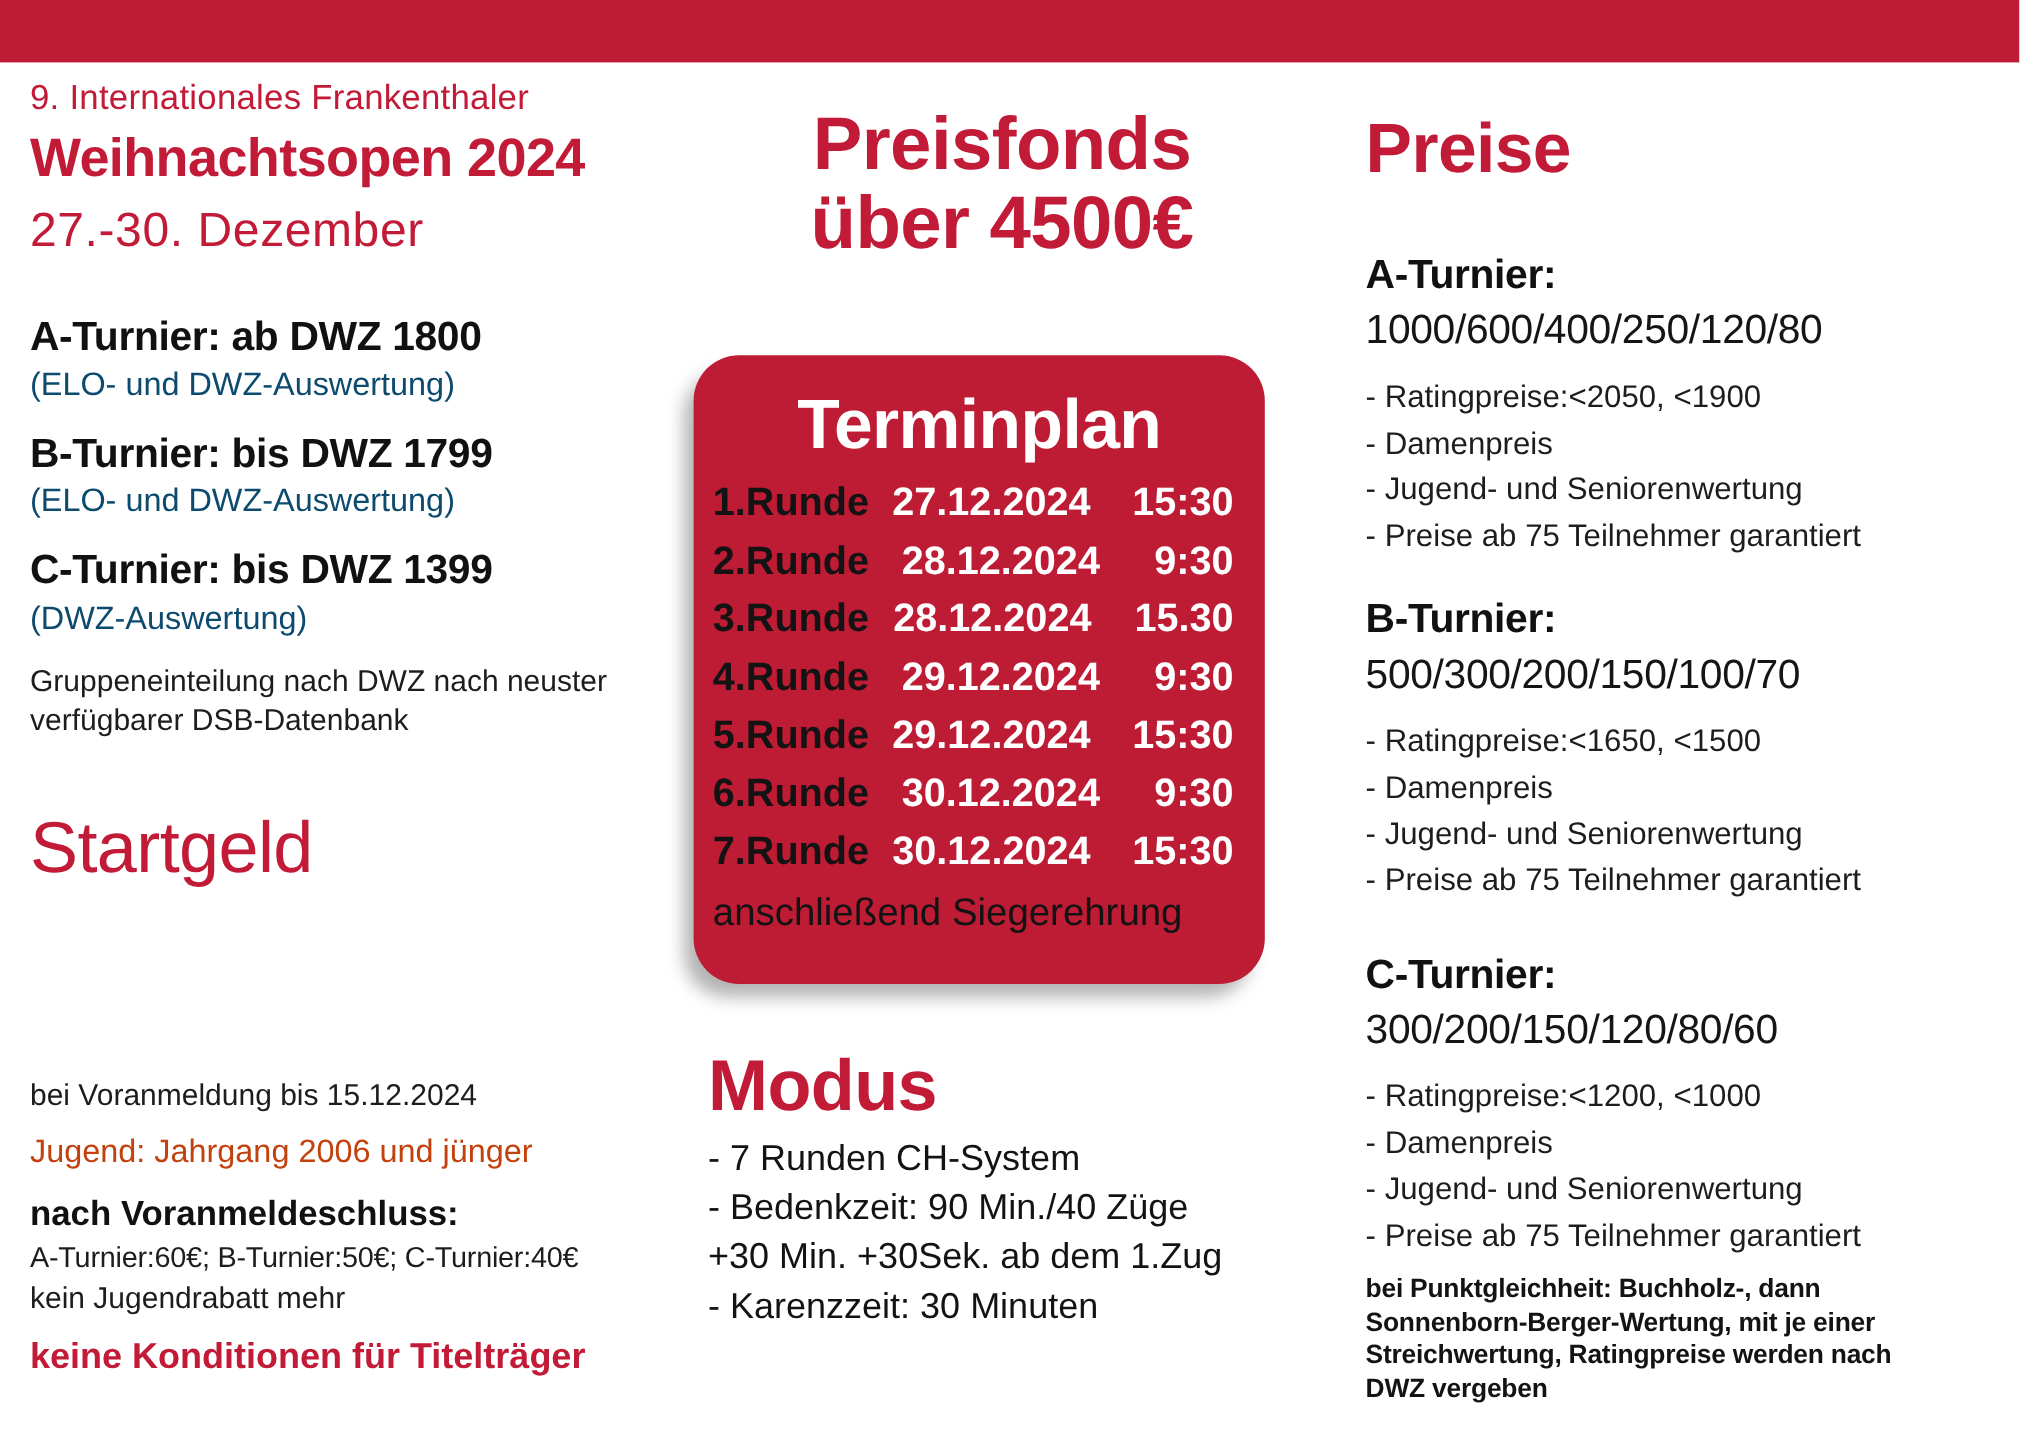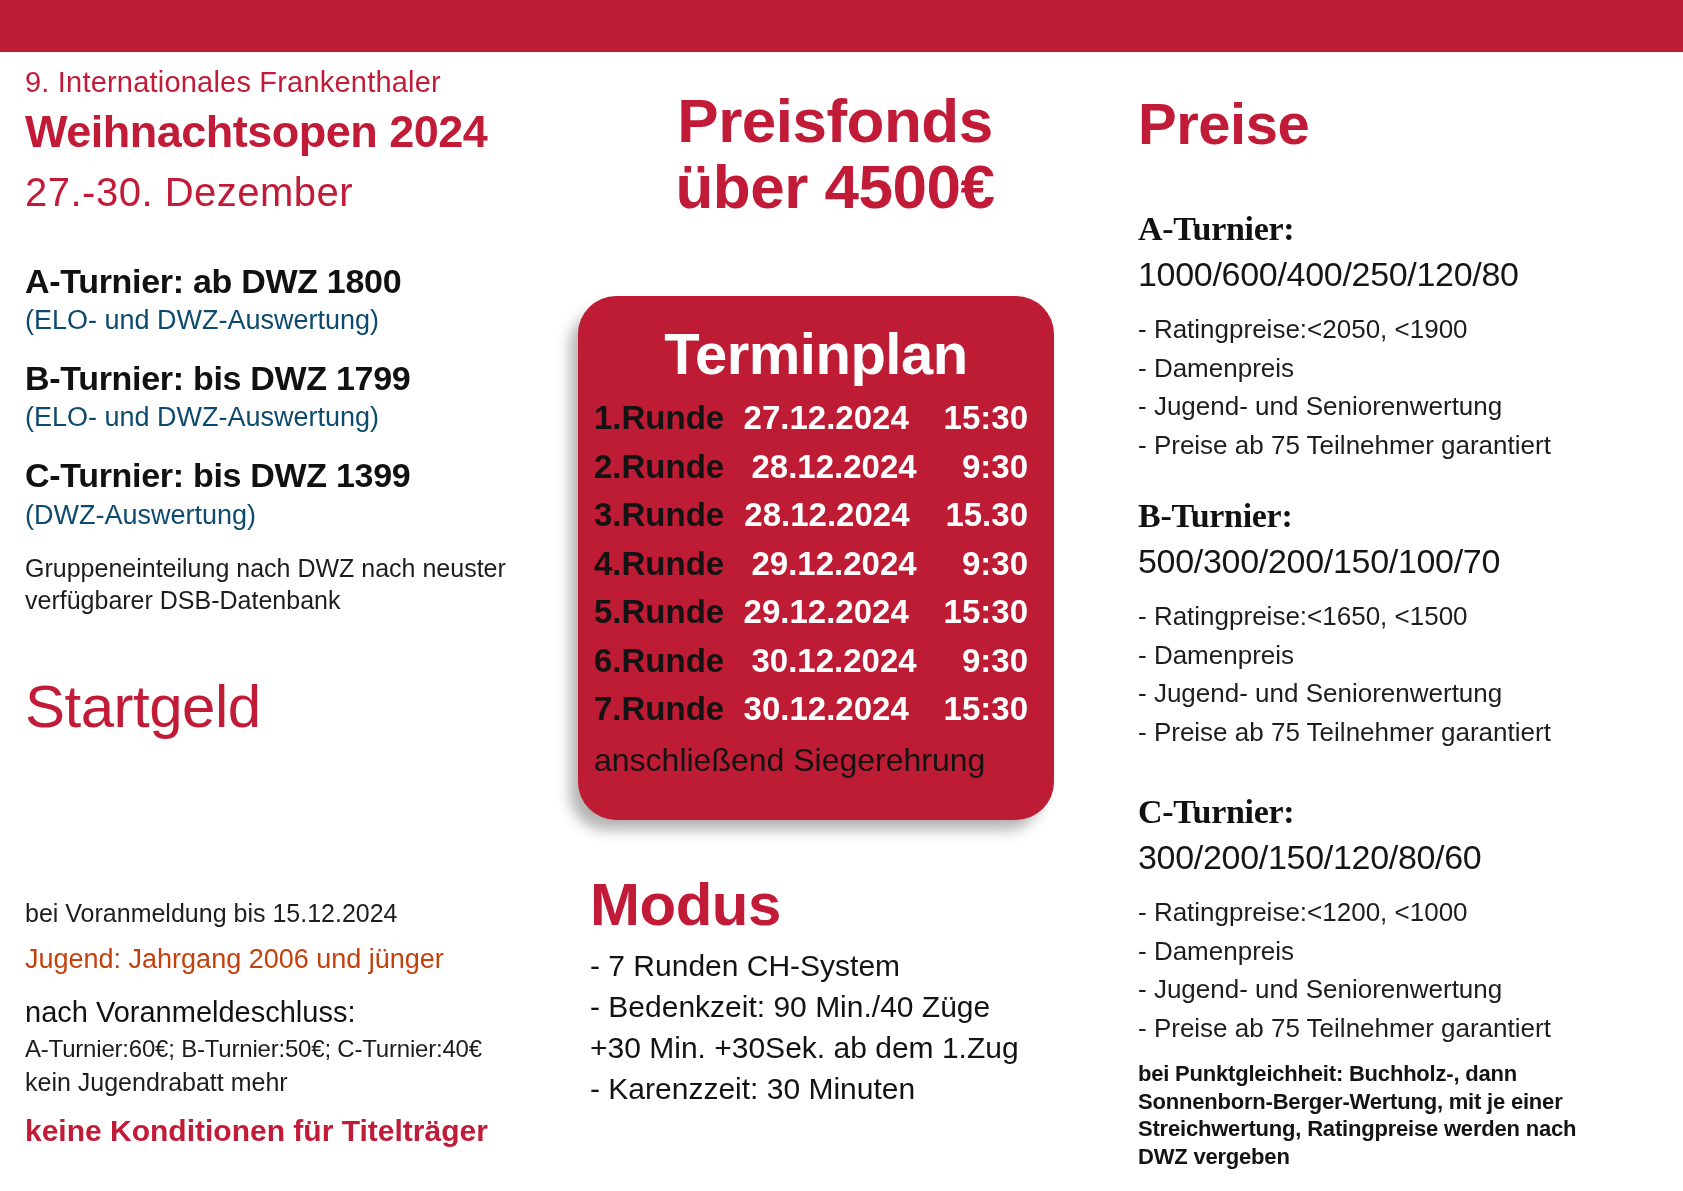--- a/index.html
+++ b/index.html
@@ -20,21 +20,21 @@
   .turnier-title{font-size:34px;font-weight:800;color:#111;letter-spacing:-.3px;}
   .turnier-sub{font-size:27px;color:#0c4a6e;}
   .t1{top:262px;} .t1s{top:305px;}
   .t2{top:359px;} .t2s{top:402px;}
   .t3{top:456px;} .t3s{top:500px;}
   .grouping{top:552px;width:505px;font-size:25px;line-height:32px;color:#1d1d1d;}
   .startgeld-h{top:672px;font-size:60px;font-weight:400;letter-spacing:-.5px;}
   .fees{top:776px;font-size:28px;font-weight:700;line-height:38px;color:#151515;}
   .fee-deadline{top:899px;font-size:25px;color:#1d1d1d;}
   .youth{top:944px;font-size:27px;color:#c2410c;}
-  .late-h{top:996px;font-size:29px;font-weight:400;color:#111;}
+  .late-h{top:996px;font-size:29px;font-weight:700;color:#111;}
   .late-fees{top:1035px;font-size:24px;color:#1d1d1d;letter-spacing:-.2px;}
   .late-note{top:1068px;font-size:25px;color:#1d1d1d;}
   .titled{top:1114px;font-size:30px;font-weight:800;}
   
   .preisfonds{left:560px;top:88px;width:550px;text-align:center;font-size:62px;line-height:66px;font-weight:800;letter-spacing:-.5px;}
   .termin-box{
     left:578px;top:296px;width:476px;height:524px;background:#BE1B34;border-radius:38px;
     box-shadow:-10px 12px 14px -2px rgba(0,0,0,.30);box-sizing:border-box;
   }
   .termin-h{padding-top:24px;text-align:center;color:#ffffff;font-size:58px;font-weight:800;letter-spacing:-.5px;}
@@ -42,21 +42,21 @@
   .termin-row{display:flex;align-items:baseline;height:48.5px;font-size:33px;font-weight:600;}
   .termin-label{width:178px;color:#131313;}
   .termin-date{width:238px;color:#ffffff;}
   .termin-time{flex:1;text-align:right;color:#ffffff;}
   .termin-footer{padding-left:16px;margin-top:3px;font-size:32px;font-weight:400;color:#131313;}
   .modus-h{left:590px;top:870px;font-size:60px;font-weight:800;letter-spacing:-.5px;}
   .modus-lines{left:590px;top:945px;font-size:30px;line-height:41px;color:#131313;}
   
   .r{left:1138px;}
   .preise-h{top:90px;font-size:58px;font-weight:800;letter-spacing:-.5px;}
-  .pgroup .pg-title{font-size:34px;font-weight:800;color:#111;letter-spacing:-.3px;font-family:Liberation Serif, serif;}
+  .pgroup .pg-title{font-size:34px;font-weight:800;color:#111;letter-spacing:-.3px;}
   .pgroup .pg-amounts{margin-top:7px;font-size:34px;color:#151515;letter-spacing:-.3px;}
   .pgroup .pg-bullets{margin-top:16px;font-size:26px;line-height:38.5px;color:#1d1d1d;}
   .pgA{top:210px;} .pgB{top:497px;} .pgC{top:793px;}
   .tiebreak{top:1060px;width:452px;font-size:22px;line-height:27.5px;font-weight:700;color:#131313;letter-spacing:-.2px;}
 </style>
 </head>
 <body>
 
 <div class="canvas">
 

